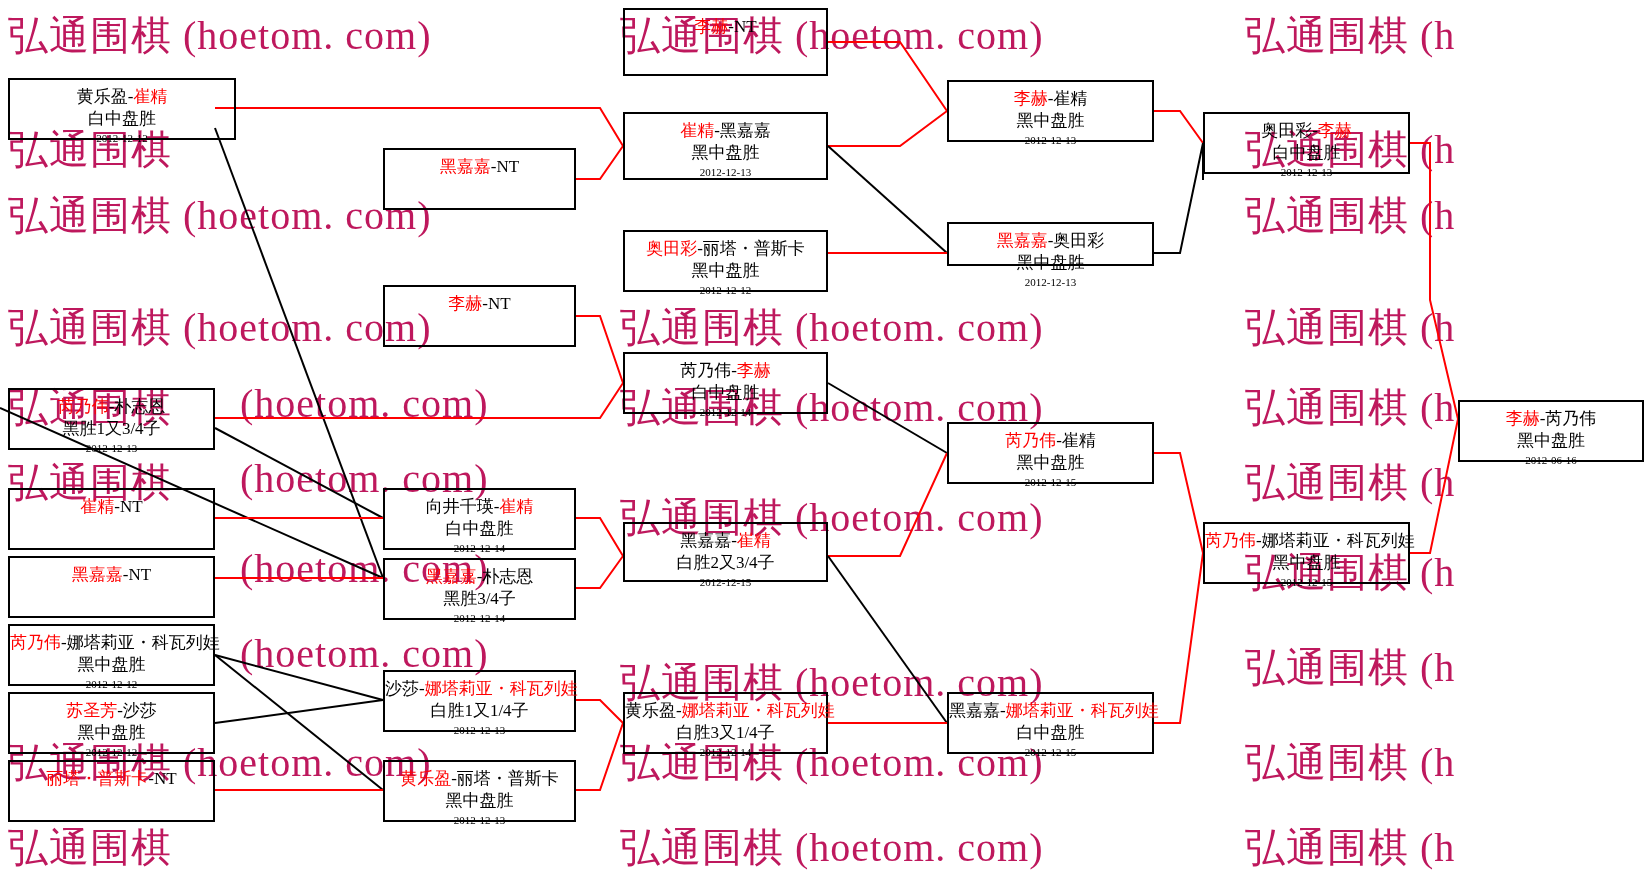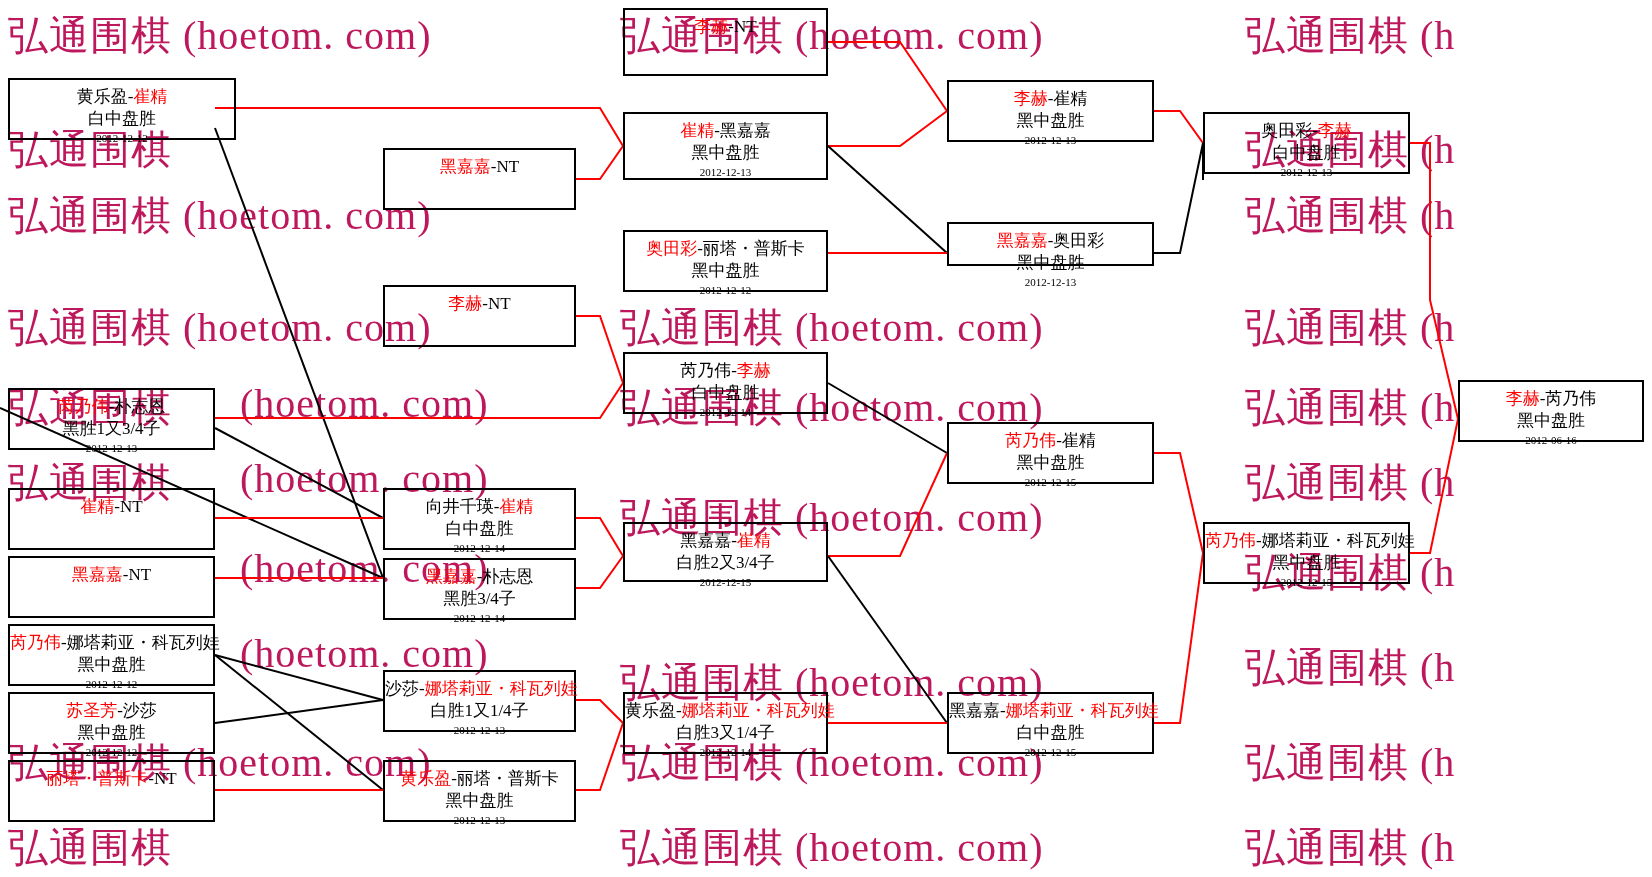--- a/index.html
+++ b/index.html
@@ -227,20 +227,20 @@
       <div class="box" id="m-okudaaya-lihe" style="left: 1203px; top: 112px; width: 207px; height: 62px;">
         <span class="ln players"><span class="blk">奥田彩</span><span class="blk">-</span><span class="red">李赫</span></span>
         <span class="ln res">白中盘胜</span>
         <span class="ln dt">2012-12-13</span>
       </div>
       <div class="box" id="m-ruinaiwei-kovaleva-2" style="left: 1203px; top: 522px; width: 207px; height: 62px;">
         <span class="ln players"><span class="red">芮乃伟</span><span class="blk">-</span><span class="blk">娜塔莉亚・科瓦列娃</span></span>
         <span class="ln res">黑中盘胜</span>
         <span class="ln dt">2012-12-15</span>
       </div>
-      <div class="box" id="m-final-lihe-ruinaiwei" style="left: 1458px; top: 380px; width: 186px; height: 62px;">
+      <div class="box" id="m-final-lihe-ruinaiwei" style="left: 1458px; top: 400px; width: 186px; height: 62px;">
         <span class="ln players"><span class="red">李赫</span><span class="blk">-</span><span class="blk">芮乃伟</span></span>
         <span class="ln res">黑中盘胜</span>
         <span class="ln dt">2012-06-16</span>
       </div>
     </div>
 
 </div>
 
 </body></html>

